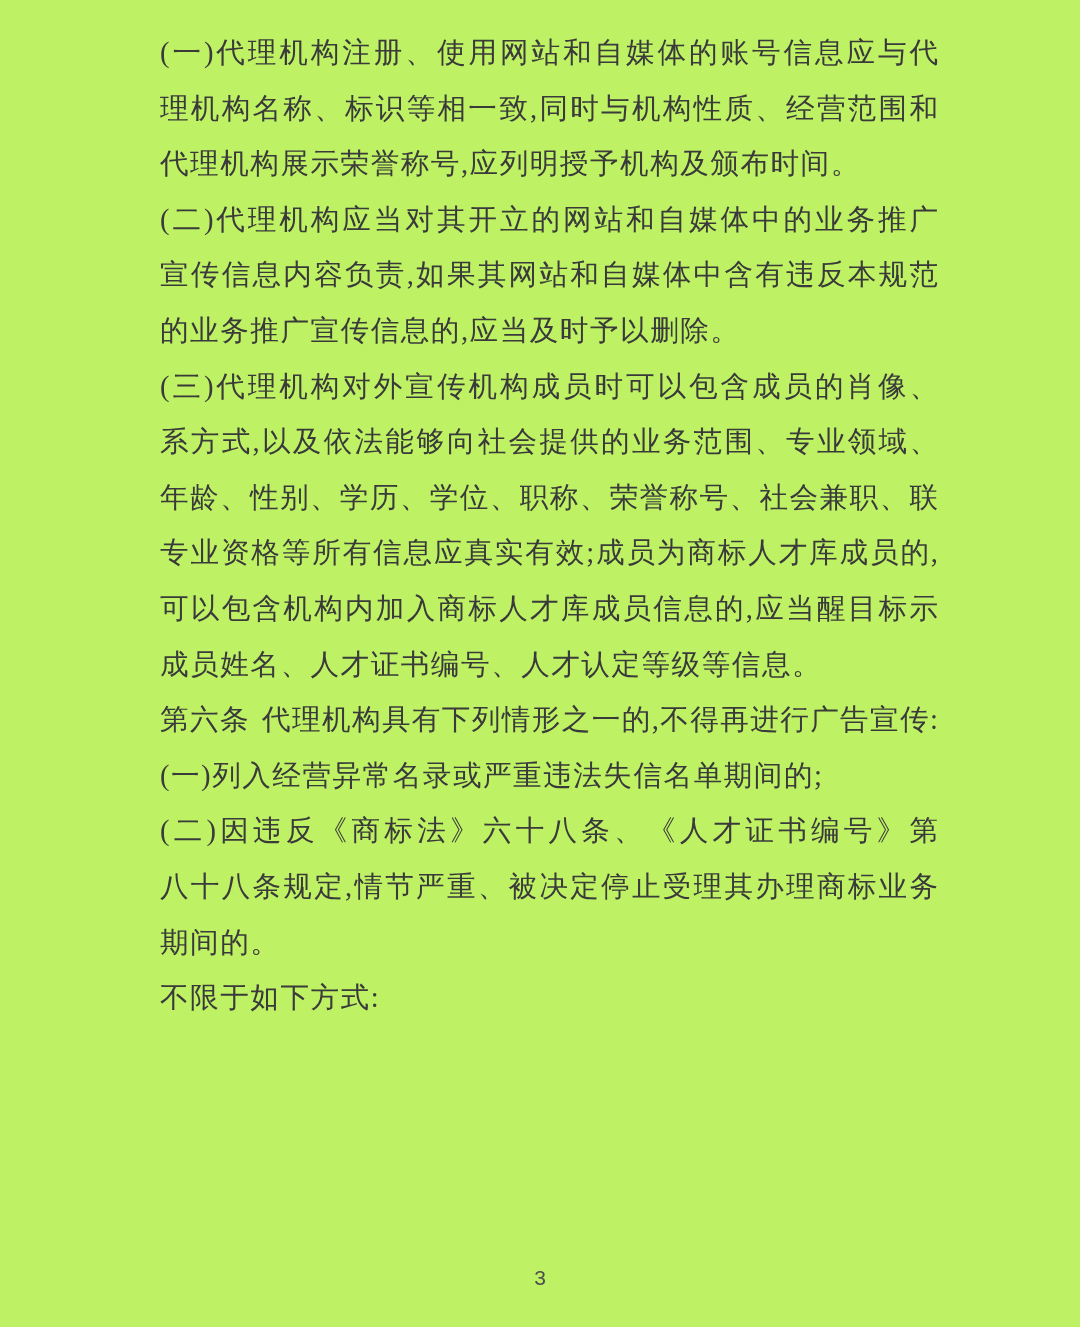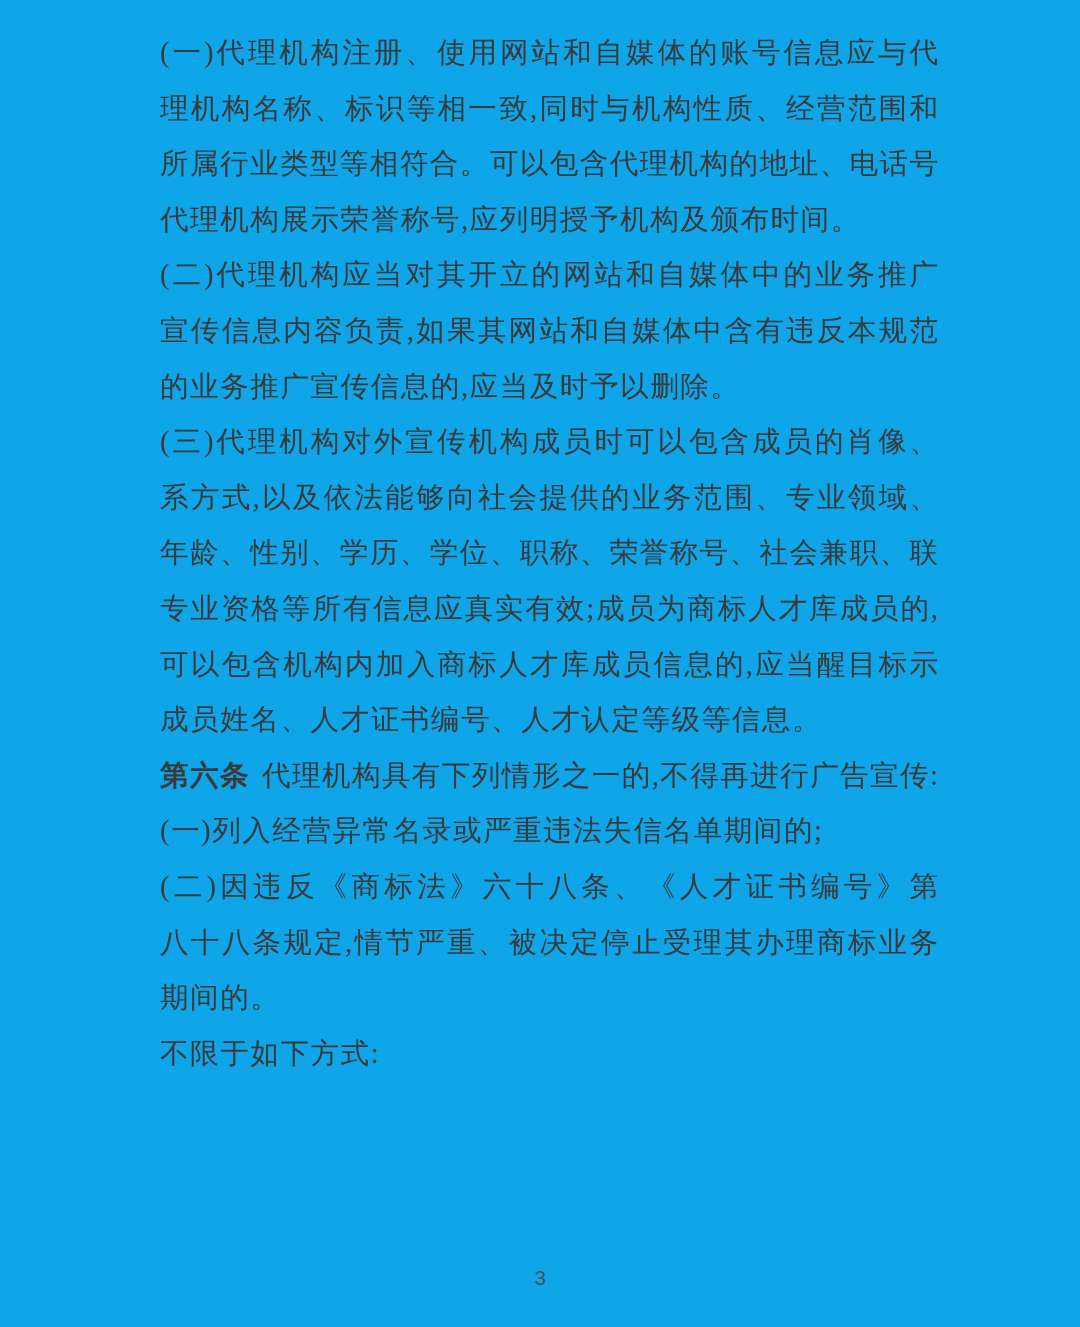--- a/index.html
+++ b/index.html
@@ -4,21 +4,21 @@
 <style>
   html, body {
     margin: 0;
     padding: 0;
     background: #e9e9e9;
   }
   .page {
     position: relative;
     width: 1080px;
     height: 1327px;
-    background: #0ea5e9;
+    background: #bef264;
     overflow: hidden;
     font-family: "Liberation Serif", "DejaVu Serif", serif;
   }
   .doc-body {
     position: absolute;
     left: 160px;
     top: 25px;
     width: 778px;
   }
   .line {
@@ -30,21 +30,21 @@
     white-space: nowrap;
     text-align: left;
   }
   .line.justify {
     letter-spacing: 0;
     white-space: normal;
     text-align: justify;
     text-align-last: justify;
   }
   .bold-lead {
-    font-weight: bold;
+    font-weight: normal;
     margin-right: 0.42em;
   }
   .footer {
     position: absolute;
     left: 0;
     top: 1266px;
     width: 100%;
     text-align: center;
   }
   .page-number {
@@ -54,21 +54,20 @@
   }
 </style>
 </head>
 <body>
 
 <div class="page">
   <div class="doc-body">
     <div id="doc-lines">
         <div class="line justify">(一)代理机构注册、使用网站和自媒体的账号信息应与代</div>
         <div class="line justify">理机构名称、标识等相一致,同时与机构性质、经营范围和</div>
-        <div class="line justify">所属行业类型等相符合。可以包含代理机构的地址、电话号</div>
         <div class="line">代理机构展示荣誉称号,应列明授予机构及颁布时间。</div>
         <div class="line justify">(二)代理机构应当对其开立的网站和自媒体中的业务推广</div>
         <div class="line justify">宣传信息内容负责,如果其网站和自媒体中含有违反本规范</div>
         <div class="line">的业务推广宣传信息的,应当及时予以删除。</div>
         <div class="line justify">(三)代理机构对外宣传机构成员时可以包含成员的肖像、</div>
         <div class="line justify">系方式,以及依法能够向社会提供的业务范围、专业领域、</div>
         <div class="line justify">年龄、性别、学历、学位、职称、荣誉称号、社会兼职、联</div>
         <div class="line justify">专业资格等所有信息应真实有效;成员为商标人才库成员的,</div>
         <div class="line justify">可以包含机构内加入商标人才库成员信息的,应当醒目标示</div>
         <div class="line">成员姓名、人才证书编号、人才认定等级等信息。</div>

